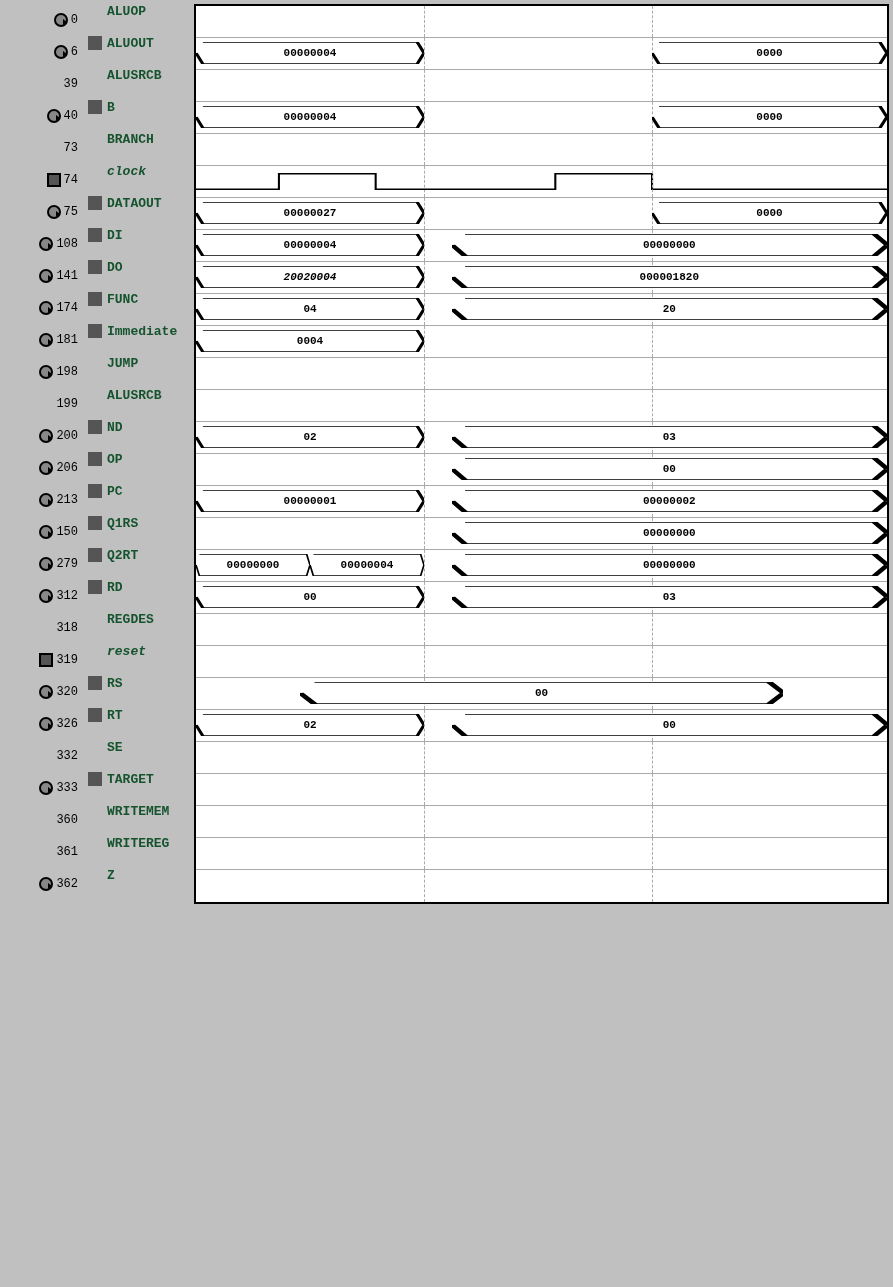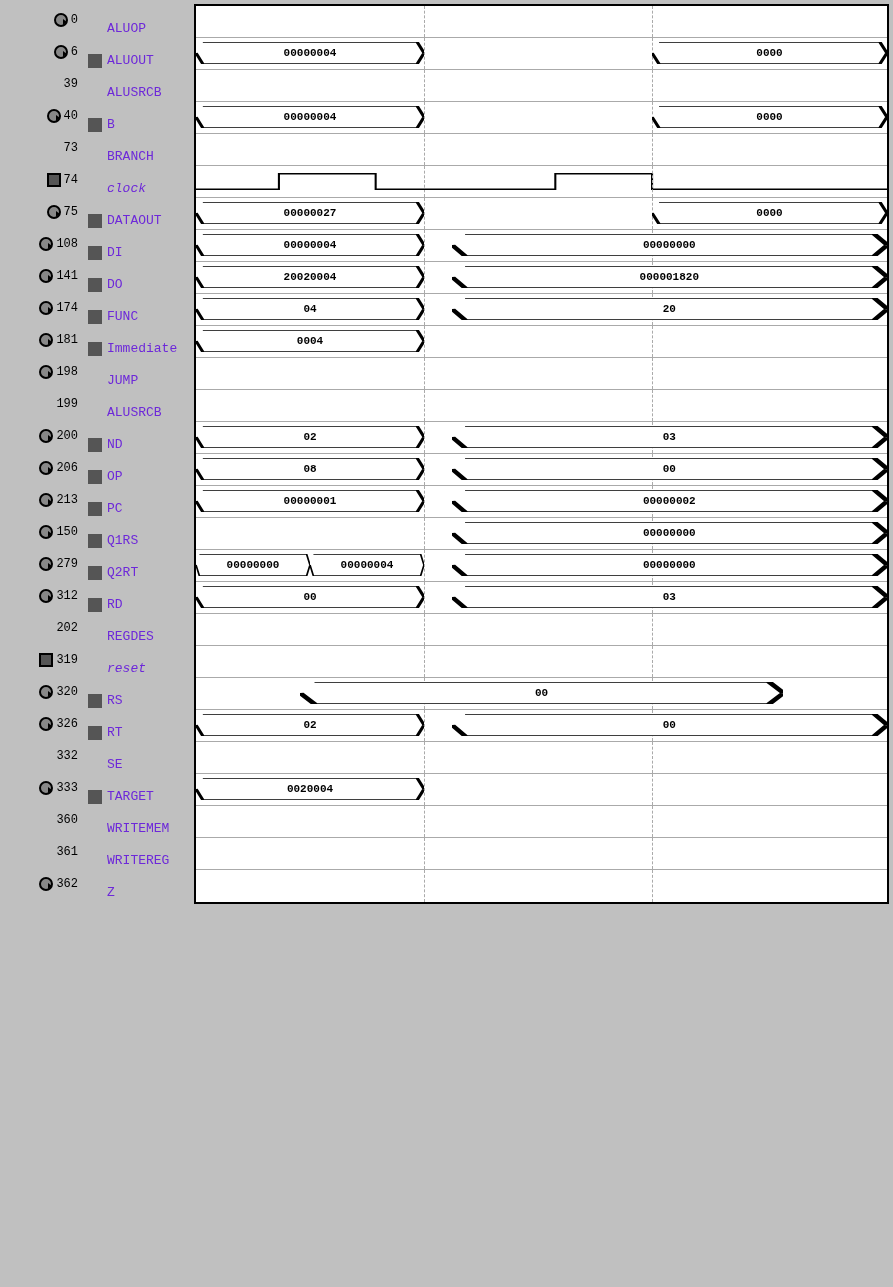--- a/index.html
+++ b/index.html
@@ -40,24 +40,25 @@
     .signal-column {
       width: 110px;
       display: flex;
       flex-direction: column;
       flex-shrink: 0;
     }
 
     .signal-cell {
       height: 32px;
       display: flex;
-      align-items: flex-end;
+      align-items: flex-start;
       padding-left: 4px;
       font-size: 13px;
-      color: #6d28d9;
+      color: #14532d;
+      font-weight: bold;
     }
 
     .signal-cell .sig-icon {
       width: 14px;
       height: 14px;
       background: #555;
       display: inline-block;
       margin-right: 5px;
       flex-shrink: 0;
     }
@@ -214,21 +215,21 @@
         <span>279</span>
       </div>
       <div class="time-cell">
         <span style="display:inline-block;width:14px;height:14px;border:2px solid #000;border-radius:50%;background:#888;margin-right:3px;flex-shrink:0;position:relative;">
       <span style="position:absolute;bottom:0px;right:-1px;width:0;height:0;border-left:4px solid #000;border-top:3px solid transparent;border-bottom:3px solid transparent;"></span>
     </span>
         <span>312</span>
       </div>
       <div class="time-cell">
         <span style="display:inline-block;width:14px;height:14px;margin-right:3px;flex-shrink:0;"></span>
-        <span>202</span>
+        <span>318</span>
       </div>
       <div class="time-cell">
         <span style="display:inline-block;width:14px;height:14px;border:2px solid #000;background:#555;margin-right:3px;flex-shrink:0;"></span>
         <span>319</span>
       </div>
       <div class="time-cell">
         <span style="display:inline-block;width:14px;height:14px;border:2px solid #000;border-radius:50%;background:#888;margin-right:3px;flex-shrink:0;position:relative;">
       <span style="position:absolute;bottom:0px;right:-1px;width:0;height:0;border-left:4px solid #000;border-top:3px solid transparent;border-bottom:3px solid transparent;"></span>
     </span>
         <span>320</span>
@@ -443,21 +444,21 @@
             <polyline points="3,0 97,0 100,11 97,22 3,22 0,11" stroke="#000" stroke-width="1.5" fill="white"></polyline>
           </svg>
           <span style="position: relative; z-index: 2;">00000000</span>
         </div>
       </div>
       <div class="wave-row">
         <div style="position: absolute; left: 0%; width: 33%; top: 4px; height: 22px; display: flex; align-items: center; justify-content: center; font-size: 11px; font-weight: bold; font-family: &quot;Courier New&quot;, monospace; z-index: 1;">
           <svg viewBox="0 0 100 22" preserveAspectRatio="none" style="position: absolute; left: 0px; top: 0px; width: 100%; height: 100%;">
             <polyline points="3,0 97,0 100,11 97,22 3,22 0,11" stroke="#000" stroke-width="1.5" fill="white"></polyline>
           </svg>
-          <span style="position: relative; z-index: 2;">20020004</span>
+          <span style="position: relative; z-index: 2; font-style: italic;">20020004</span>
         </div>
         <div style="position: absolute; left: 37%; width: 63%; top: 4px; height: 22px; display: flex; align-items: center; justify-content: center; font-size: 11px; font-weight: bold; font-family: &quot;Courier New&quot;, monospace; z-index: 1;">
           <svg viewBox="0 0 100 22" preserveAspectRatio="none" style="position: absolute; left: 0px; top: 0px; width: 100%; height: 100%;">
             <polyline points="3,0 97,0 100,11 97,22 3,22 0,11" stroke="#000" stroke-width="1.5" fill="white"></polyline>
           </svg>
           <span style="position: relative; z-index: 2;">000001820</span>
         </div>
       </div>
       <div class="wave-row">
         <div style="position: absolute; left: 0%; width: 33%; top: 4px; height: 22px; display: flex; align-items: center; justify-content: center; font-size: 11px; font-weight: bold; font-family: &quot;Courier New&quot;, monospace; z-index: 1;">
@@ -491,26 +492,20 @@
           <span style="position: relative; z-index: 2;">02</span>
         </div>
         <div style="position: absolute; left: 37%; width: 63%; top: 4px; height: 22px; display: flex; align-items: center; justify-content: center; font-size: 11px; font-weight: bold; font-family: &quot;Courier New&quot;, monospace; z-index: 1;">
           <svg viewBox="0 0 100 22" preserveAspectRatio="none" style="position: absolute; left: 0px; top: 0px; width: 100%; height: 100%;">
             <polyline points="3,0 97,0 100,11 97,22 3,22 0,11" stroke="#000" stroke-width="1.5" fill="white"></polyline>
           </svg>
           <span style="position: relative; z-index: 2;">03</span>
         </div>
       </div>
       <div class="wave-row">
-        <div style="position: absolute; left: 0%; width: 33%; top: 4px; height: 22px; display: flex; align-items: center; justify-content: center; font-size: 11px; font-weight: bold; font-family: &quot;Courier New&quot;, monospace; z-index: 1;">
-          <svg viewBox="0 0 100 22" preserveAspectRatio="none" style="position: absolute; left: 0px; top: 0px; width: 100%; height: 100%;">
-            <polyline points="3,0 97,0 100,11 97,22 3,22 0,11" stroke="#000" stroke-width="1.5" fill="white"></polyline>
-          </svg>
-          <span style="position: relative; z-index: 2;">08</span>
-        </div>
         <div style="position: absolute; left: 37%; width: 63%; top: 4px; height: 22px; display: flex; align-items: center; justify-content: center; font-size: 11px; font-weight: bold; font-family: &quot;Courier New&quot;, monospace; z-index: 1;">
           <svg viewBox="0 0 100 22" preserveAspectRatio="none" style="position: absolute; left: 0px; top: 0px; width: 100%; height: 100%;">
             <polyline points="3,0 97,0 100,11 97,22 3,22 0,11" stroke="#000" stroke-width="1.5" fill="white"></polyline>
           </svg>
           <span style="position: relative; z-index: 2;">00</span>
         </div>
       </div>
       <div class="wave-row">
         <div style="position: absolute; left: 0%; width: 33%; top: 4px; height: 22px; display: flex; align-items: center; justify-content: center; font-size: 11px; font-weight: bold; font-family: &quot;Courier New&quot;, monospace; z-index: 1;">
           <svg viewBox="0 0 100 22" preserveAspectRatio="none" style="position: absolute; left: 0px; top: 0px; width: 100%; height: 100%;">
@@ -586,25 +581,19 @@
         </div>
         <div style="position: absolute; left: 37%; width: 63%; top: 4px; height: 22px; display: flex; align-items: center; justify-content: center; font-size: 11px; font-weight: bold; font-family: &quot;Courier New&quot;, monospace; z-index: 1;">
           <svg viewBox="0 0 100 22" preserveAspectRatio="none" style="position: absolute; left: 0px; top: 0px; width: 100%; height: 100%;">
             <polyline points="3,0 97,0 100,11 97,22 3,22 0,11" stroke="#000" stroke-width="1.5" fill="white"></polyline>
           </svg>
           <span style="position: relative; z-index: 2;">00</span>
         </div>
       </div>
       <div class="wave-row"></div>
       <div class="wave-row">
-        <div style="position: absolute; left: 0%; width: 33%; top: 4px; height: 22px; display: flex; align-items: center; justify-content: center; font-size: 11px; font-weight: bold; font-family: &quot;Courier New&quot;, monospace; z-index: 1;">
-          <svg viewBox="0 0 100 22" preserveAspectRatio="none" style="position: absolute; left: 0px; top: 0px; width: 100%; height: 100%;">
-            <polyline points="3,0 97,0 100,11 97,22 3,22 0,11" stroke="#000" stroke-width="1.5" fill="white"></polyline>
-          </svg>
-          <span style="position: relative; z-index: 2;">0020004</span>
-        </div>
       </div>
       <div class="wave-row"></div>
       <div class="wave-row"></div>
       <div class="wave-row"></div>
     </div>
 
 </div>
 
 </body></html>

